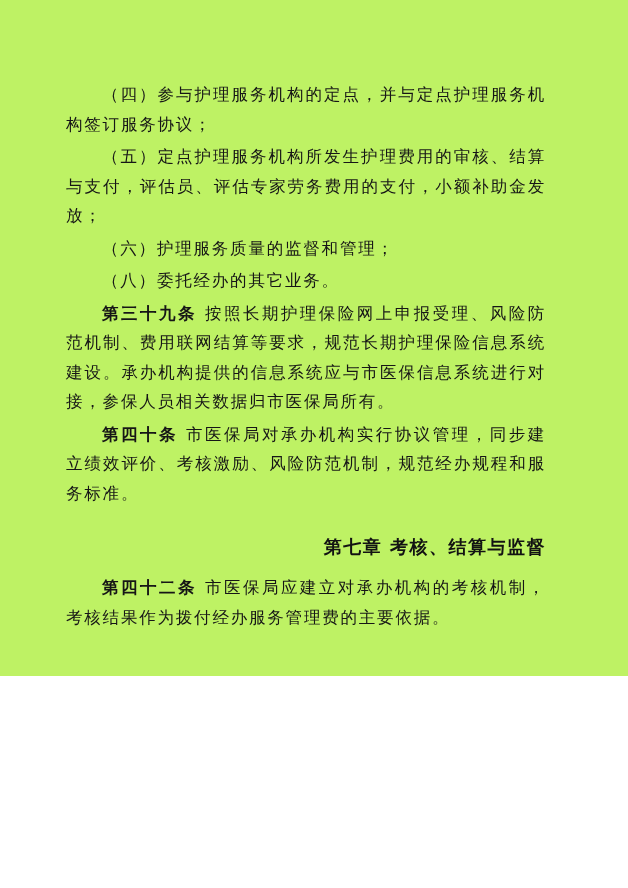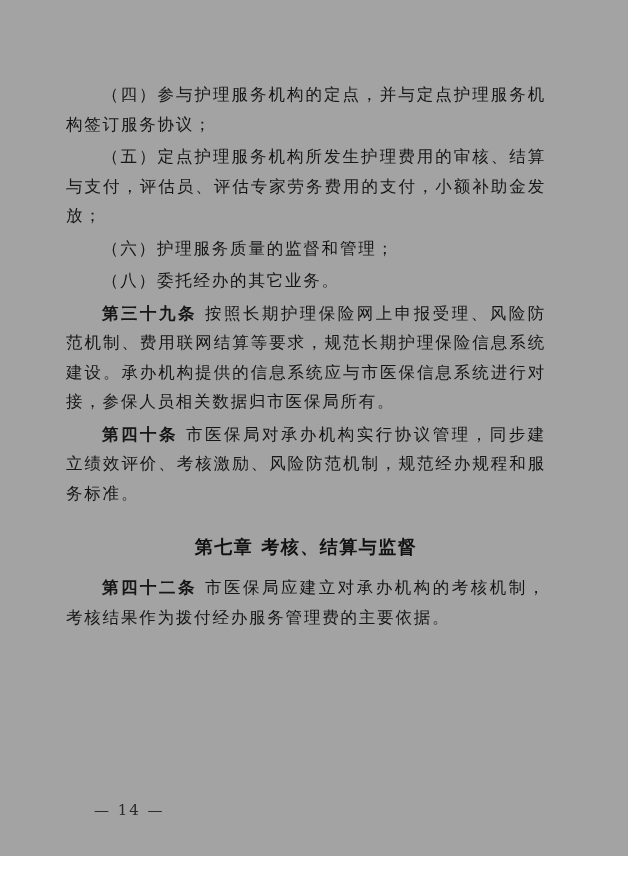--- a/index.html
+++ b/index.html
@@ -3,22 +3,22 @@
 <meta charset="utf-8">
 <style>
   html, body {
     margin: 0;
     padding: 0;
     background: #ffffff;
   }
   .page {
     position: relative;
     width: 628px;
-    height: 856px;
-    background: #a3a3a3;
+    height: 676px;
+    background: #bef264;
     overflow: hidden;
     font-family: "DejaVu Serif", "Liberation Serif", serif;
     color: #161616;
   }
   .content {
     position: absolute;
     left: 66px;
     top: 80px;
     width: 480px;
   }
@@ -35,21 +35,21 @@
     font-family: "DejaVu Sans", "Liberation Sans", sans-serif;
     font-weight: bold;
     margin-right: 8px;
   }
   .lead:empty { display: none; }
   .chapter {
     font-family: "DejaVu Sans", "Liberation Sans", sans-serif;
     font-weight: bold;
     font-size: 18px;
     line-height: 26px;
-    text-align: center;
+    text-align: right;
     letter-spacing: 1.5px;
     margin: 26px 0 9px 0;
     color: #121212;
   }
   .gap-top { margin-top: 13px; }
   .page-number {
     position: absolute;
     left: 94px;
     top: 801px;
     font-size: 15px;

